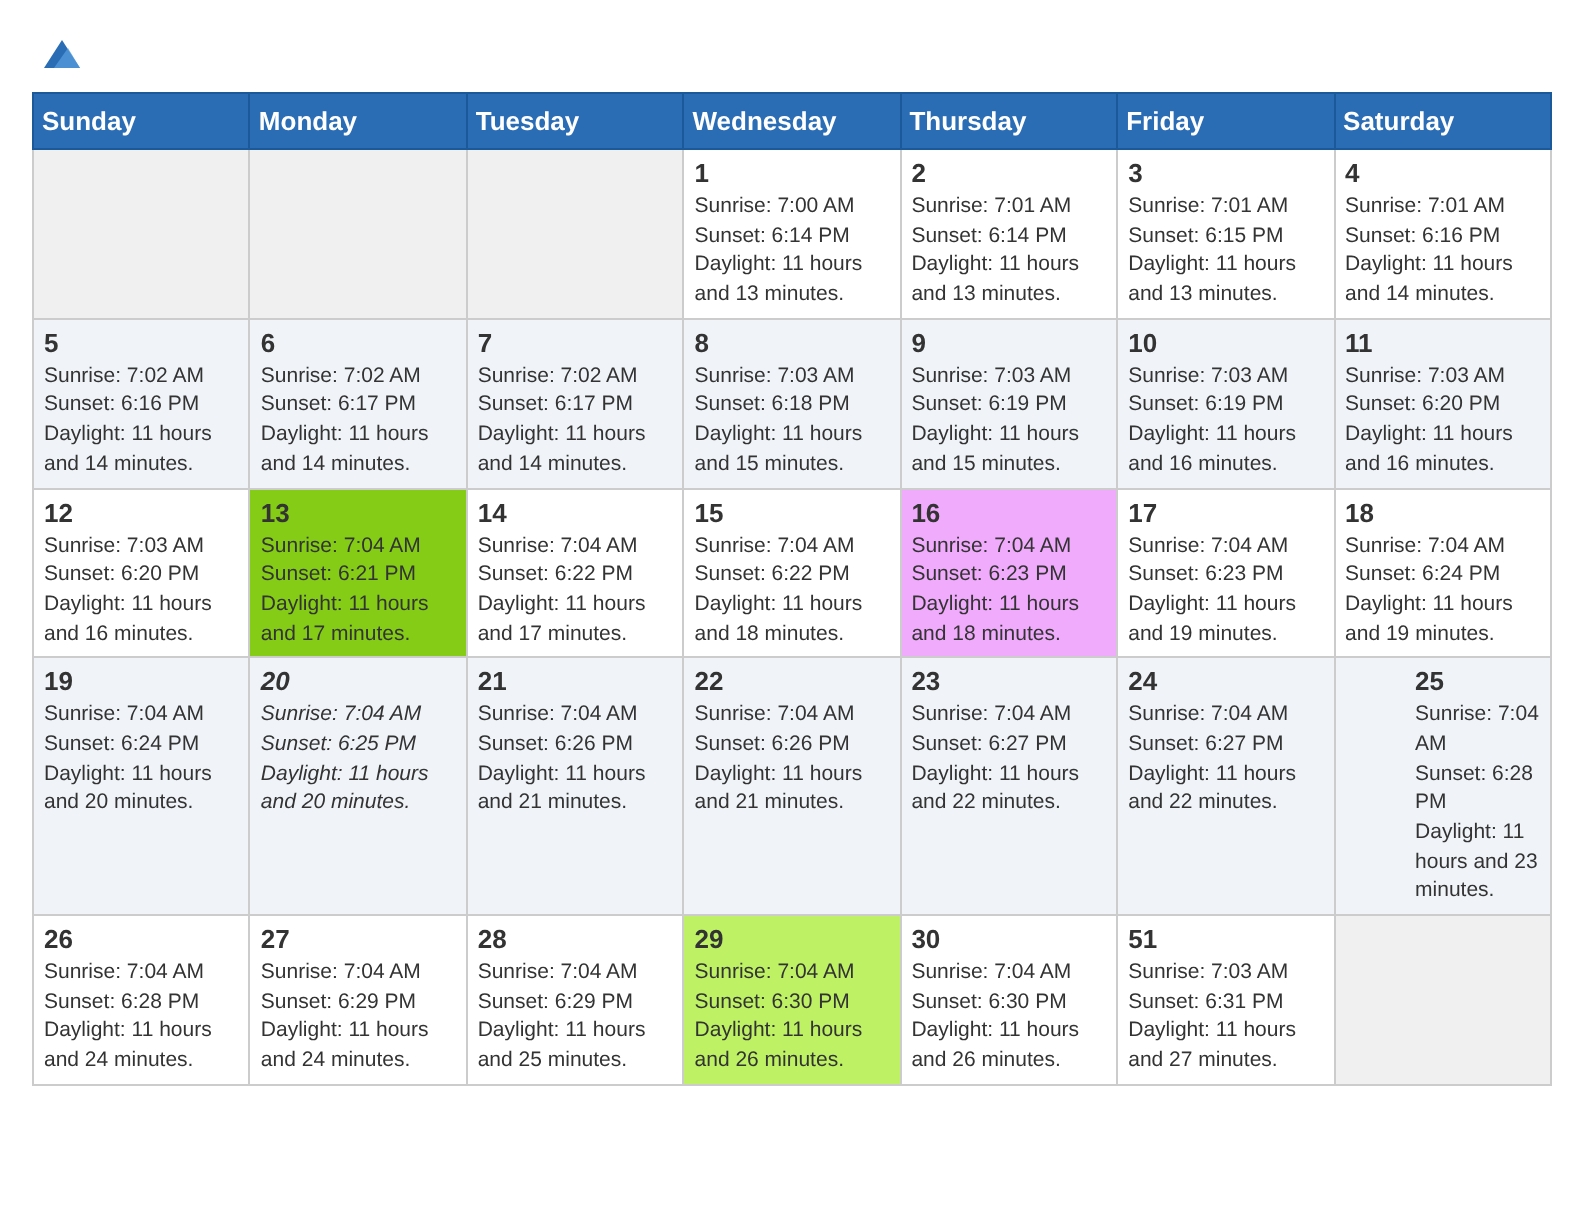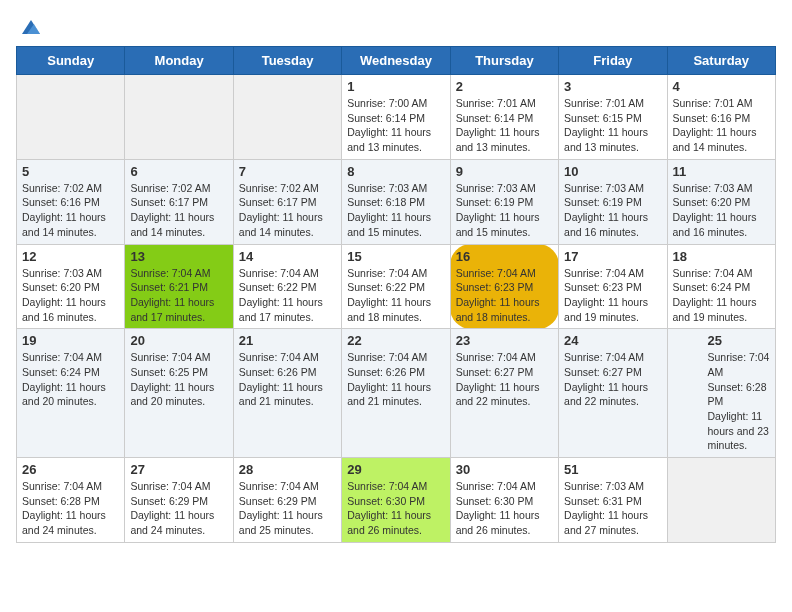--- a/index.html
+++ b/index.html
@@ -53,21 +53,21 @@
       width: 100%;
       border-collapse: collapse;
       border: 1px solid #ccc;
     }
     .calendar th {
       background-color: #2a6db5;
       color: #fff;
       font-size: 13px;
       font-weight: bold;
       padding: 6px 4px;
-      text-align: center;
+      text-align: left;
       border: 1px solid #1a5a9a;
     }
     .calendar td {
       vertical-align: top;
       border: 1px solid #ccc;
       padding: 4px 5px;
       width: 108px;
       min-height: 80px;
       background: #fff;
       font-size: 11px;
@@ -183,39 +183,39 @@
           <div class="day-info">Sunrise: 7:04 AM<br>Sunset: 6:21 PM<br>Daylight: 11 hours and 17 minutes.</div>
         </td>
         <td style="background: rgb(255, 255, 255);">
           <span class="day-number">14</span>
           <div class="day-info">Sunrise: 7:04 AM<br>Sunset: 6:22 PM<br>Daylight: 11 hours and 17 minutes.</div>
         </td>
         <td style="background: rgb(255, 255, 255);">
           <span class="day-number">15</span>
           <div class="day-info">Sunrise: 7:04 AM<br>Sunset: 6:22 PM<br>Daylight: 11 hours and 18 minutes.</div>
         </td>
-        <td style="background: #eab308; border-radius: 21px;">
+        <td style="background: #f0abfc;">
           <span class="day-number">16</span>
           <div class="day-info">Sunrise: 7:04 AM<br>Sunset: 6:23 PM<br>Daylight: 11 hours and 18 minutes.</div>
         </td>
         <td style="background: rgb(255, 255, 255);">
           <span class="day-number">17</span>
           <div class="day-info">Sunrise: 7:04 AM<br>Sunset: 6:23 PM<br>Daylight: 11 hours and 19 minutes.</div>
         </td>
         <td style="background: rgb(255, 255, 255);">
           <span class="day-number">18</span>
           <div class="day-info">Sunrise: 7:04 AM<br>Sunset: 6:24 PM<br>Daylight: 11 hours and 19 minutes.</div>
         </td>
       </tr>
       <tr>
         <td style="background: rgb(240, 244, 248);">
           <span class="day-number">19</span>
           <div class="day-info">Sunrise: 7:04 AM<br>Sunset: 6:24 PM<br>Daylight: 11 hours and 20 minutes.</div>
         </td>
-        <td style="background: rgb(240, 244, 248);">
+        <td style="background: rgb(240, 244, 248); font-style: italic;">
           <span class="day-number">20</span>
           <div class="day-info">Sunrise: 7:04 AM<br>Sunset: 6:25 PM<br>Daylight: 11 hours and 20 minutes.</div>
         </td>
         <td style="background: rgb(240, 244, 248);">
           <span class="day-number">21</span>
           <div class="day-info">Sunrise: 7:04 AM<br>Sunset: 6:26 PM<br>Daylight: 11 hours and 21 minutes.</div>
         </td>
         <td style="background: rgb(240, 244, 248);">
           <span class="day-number">22</span>
           <div class="day-info">Sunrise: 7:04 AM<br>Sunset: 6:26 PM<br>Daylight: 11 hours and 21 minutes.</div>

